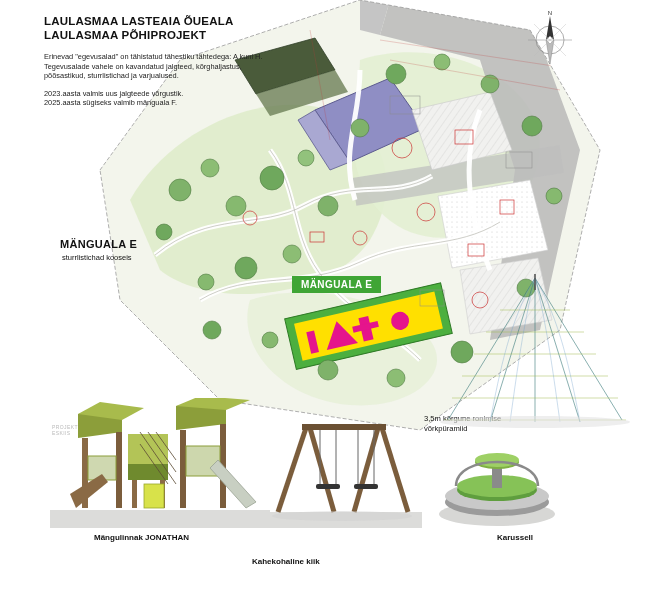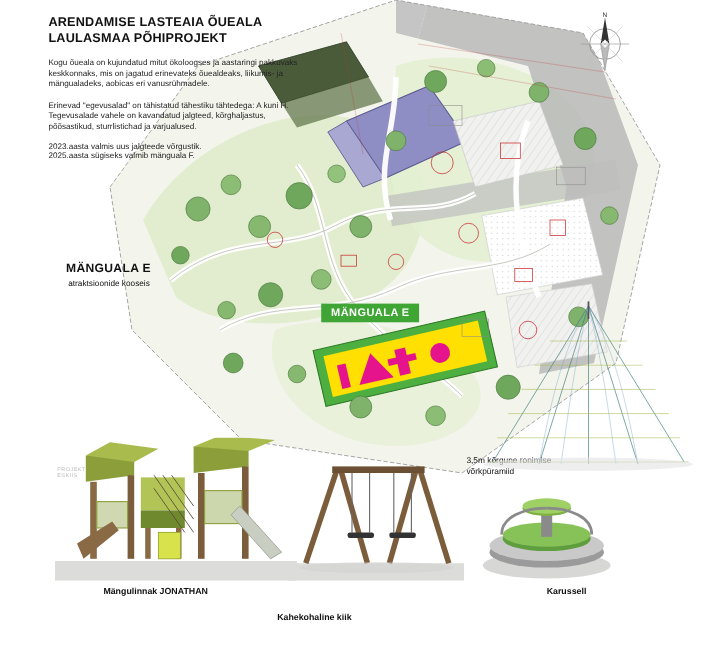--- a/index.html
+++ b/index.html
@@ -253,30 +253,29 @@
       <polygon points="30,8 34,32 30,28 26,32" fill="#333"></polygon>
       <polygon points="30,56 26,32 30,36 34,32" fill="#bbb" stroke="#777" stroke-width="0.4"></polygon>
       <line x1="8" y1="32" x2="52" y2="32" stroke="#999" stroke-width="0.6"></line>
       <line x1="14" y1="16" x2="46" y2="48" stroke="#bbb" stroke-width="0.4"></line>
       <line x1="46" y1="16" x2="14" y2="48" stroke="#bbb" stroke-width="0.4"></line>
       <text x="30" y="7" font-size="6" text-anchor="middle" fill="#333" font-family="Liberation Sans, sans-serif">N</text>
     </svg>
   </div>
 
   <div class="title-block">
-    <div class="title-line">ARENDAMISE LASTEAIA ÕUEALA</div>
+    <div class="title-line">LAULASMAA LASTEAIA ÕUEALA</div>
     <div class="title-line">LAULASMAA PÕHIPROJEKT</div>
-    <div class="body-para">Kogu õueala on kujundatud mitut ökoloogses ja aastaringi pakkuvaks keskkonnaks, mis on jagatud erinevateks õuealdeaks, liikumis- ja mängualadeks, aobicas eri vanusrühmadele.</div>
     <div class="body-para">Erinevad "egevusalad" on tähistatud tähestiku tähtedega: A kuni H. Tegevusalade vahele on kavandatud jalgteed, kõrghaljastus, põõsastikud, sturrlistichad ja varjualused.</div>
     <div class="body-para tight">2023.aasta valmis uus jalgteede võrgustik.</div>
     <div style="font-size:7.4px;color:#222;line-height:9.6px;width:232px;">2025.aasta sügiseks valmib mänguala F.</div>
   </div>
 
   <div class="lbl lbl-mang-e-left">MÄNGUALA E</div>
-  <div class="lbl lbl-mang-e-sub">atraktsioonide kooseis</div>
+  <div class="lbl lbl-mang-e-sub">sturrlistichad kooseis</div>
   <div class="tag-green">MÄNGUALA E</div>
   <div class="lbl lbl-net">3,5m kõrgune ronimise võrkpüramiid</div>
   <div class="wm">PROJEKT<br>ESKIIS</div>
 
   <div class="photo" style="left:430px; top:270px; width:210px; height:160px;">
     <svg width="210" height="160" viewBox="0 0 210 160" xmlns="http://www.w3.org/2000/svg">
       <g stroke="#3b7a7a" stroke-width="0.6" fill="none">
         <line x1="105" y1="8" x2="18" y2="150"></line>
         <line x1="105" y1="8" x2="192" y2="150"></line>
         <line x1="105" y1="8" x2="60" y2="152"></line>

